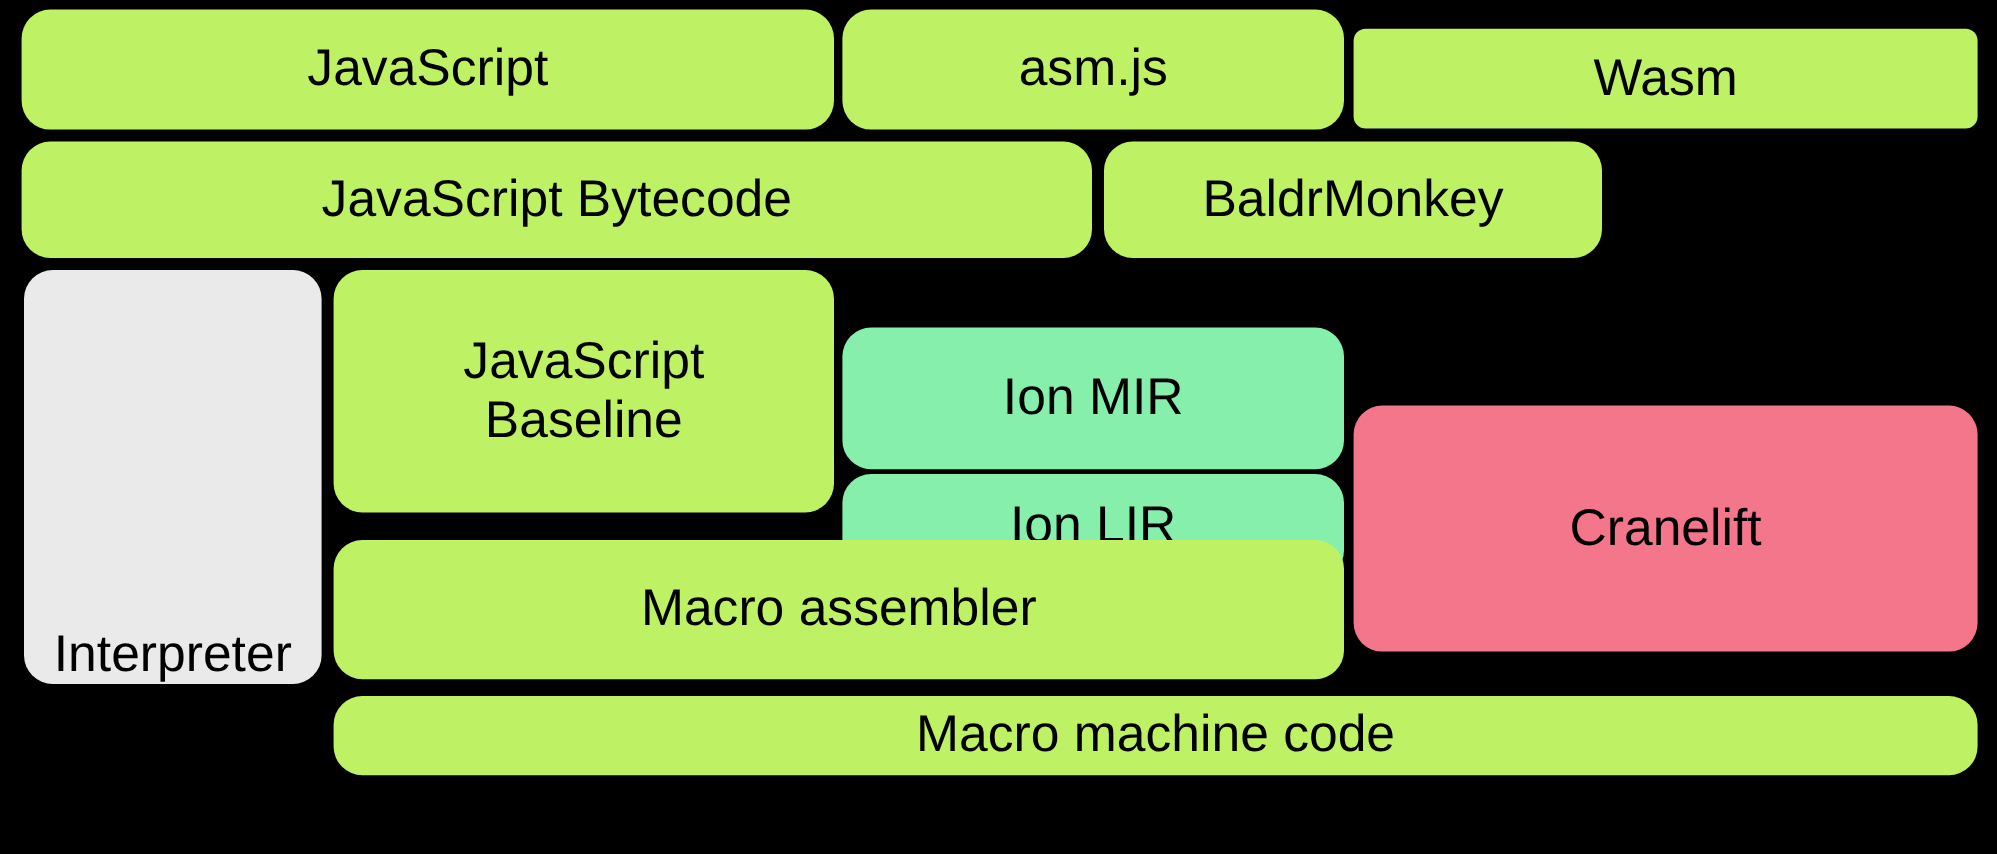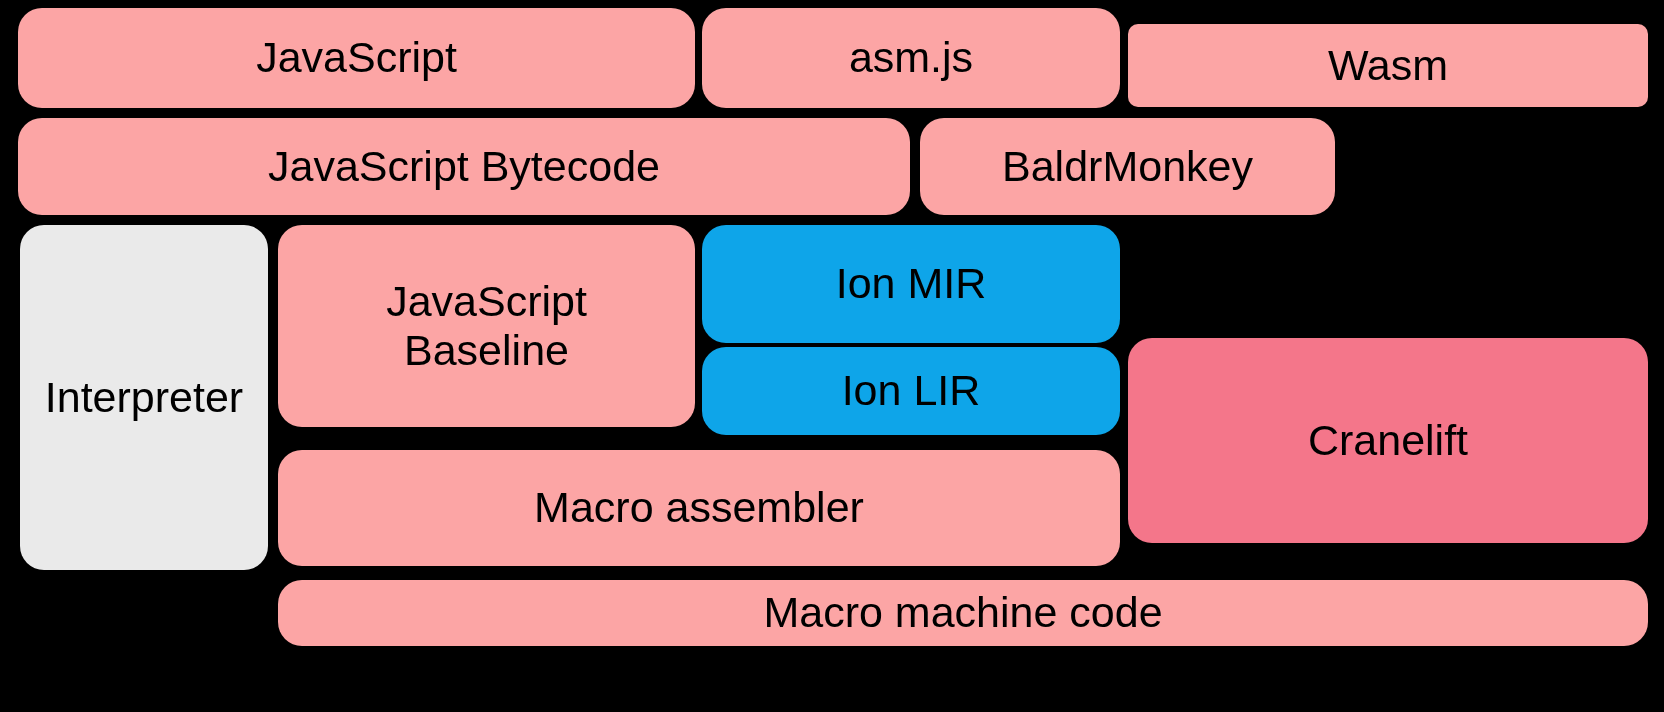--- a/index.html
+++ b/index.html
@@ -28,23 +28,23 @@
     border-radius: 24px;
     color: #000000;
     font-family: "Liberation Sans", sans-serif;
     font-size: 43px;
     line-height: 1.15;
     font-weight: 400;
     white-space: pre-line;
     letter-spacing: 0px;
     -webkit-font-smoothing: antialiased;
   }
-  .box-white   { background: #fca5a5; justify-content: center; }
-  .box-gray    { background: #eaeaea; }
-  .box-green   { background: #0ea5e9; }
+  .box-white   { background: #bef264; justify-content: center; }
+  .box-gray    { background: #eaeaea; align-items: flex-end; }
+  .box-green   { background: #86efac; margin-top: 48px; }
   .box-pink    { background: #f4768a; }
   .label {
     display: block;
     padding: 0 10px;
     white-space: pre-line;
   }
 </style>
 </head>
 <body>
 

